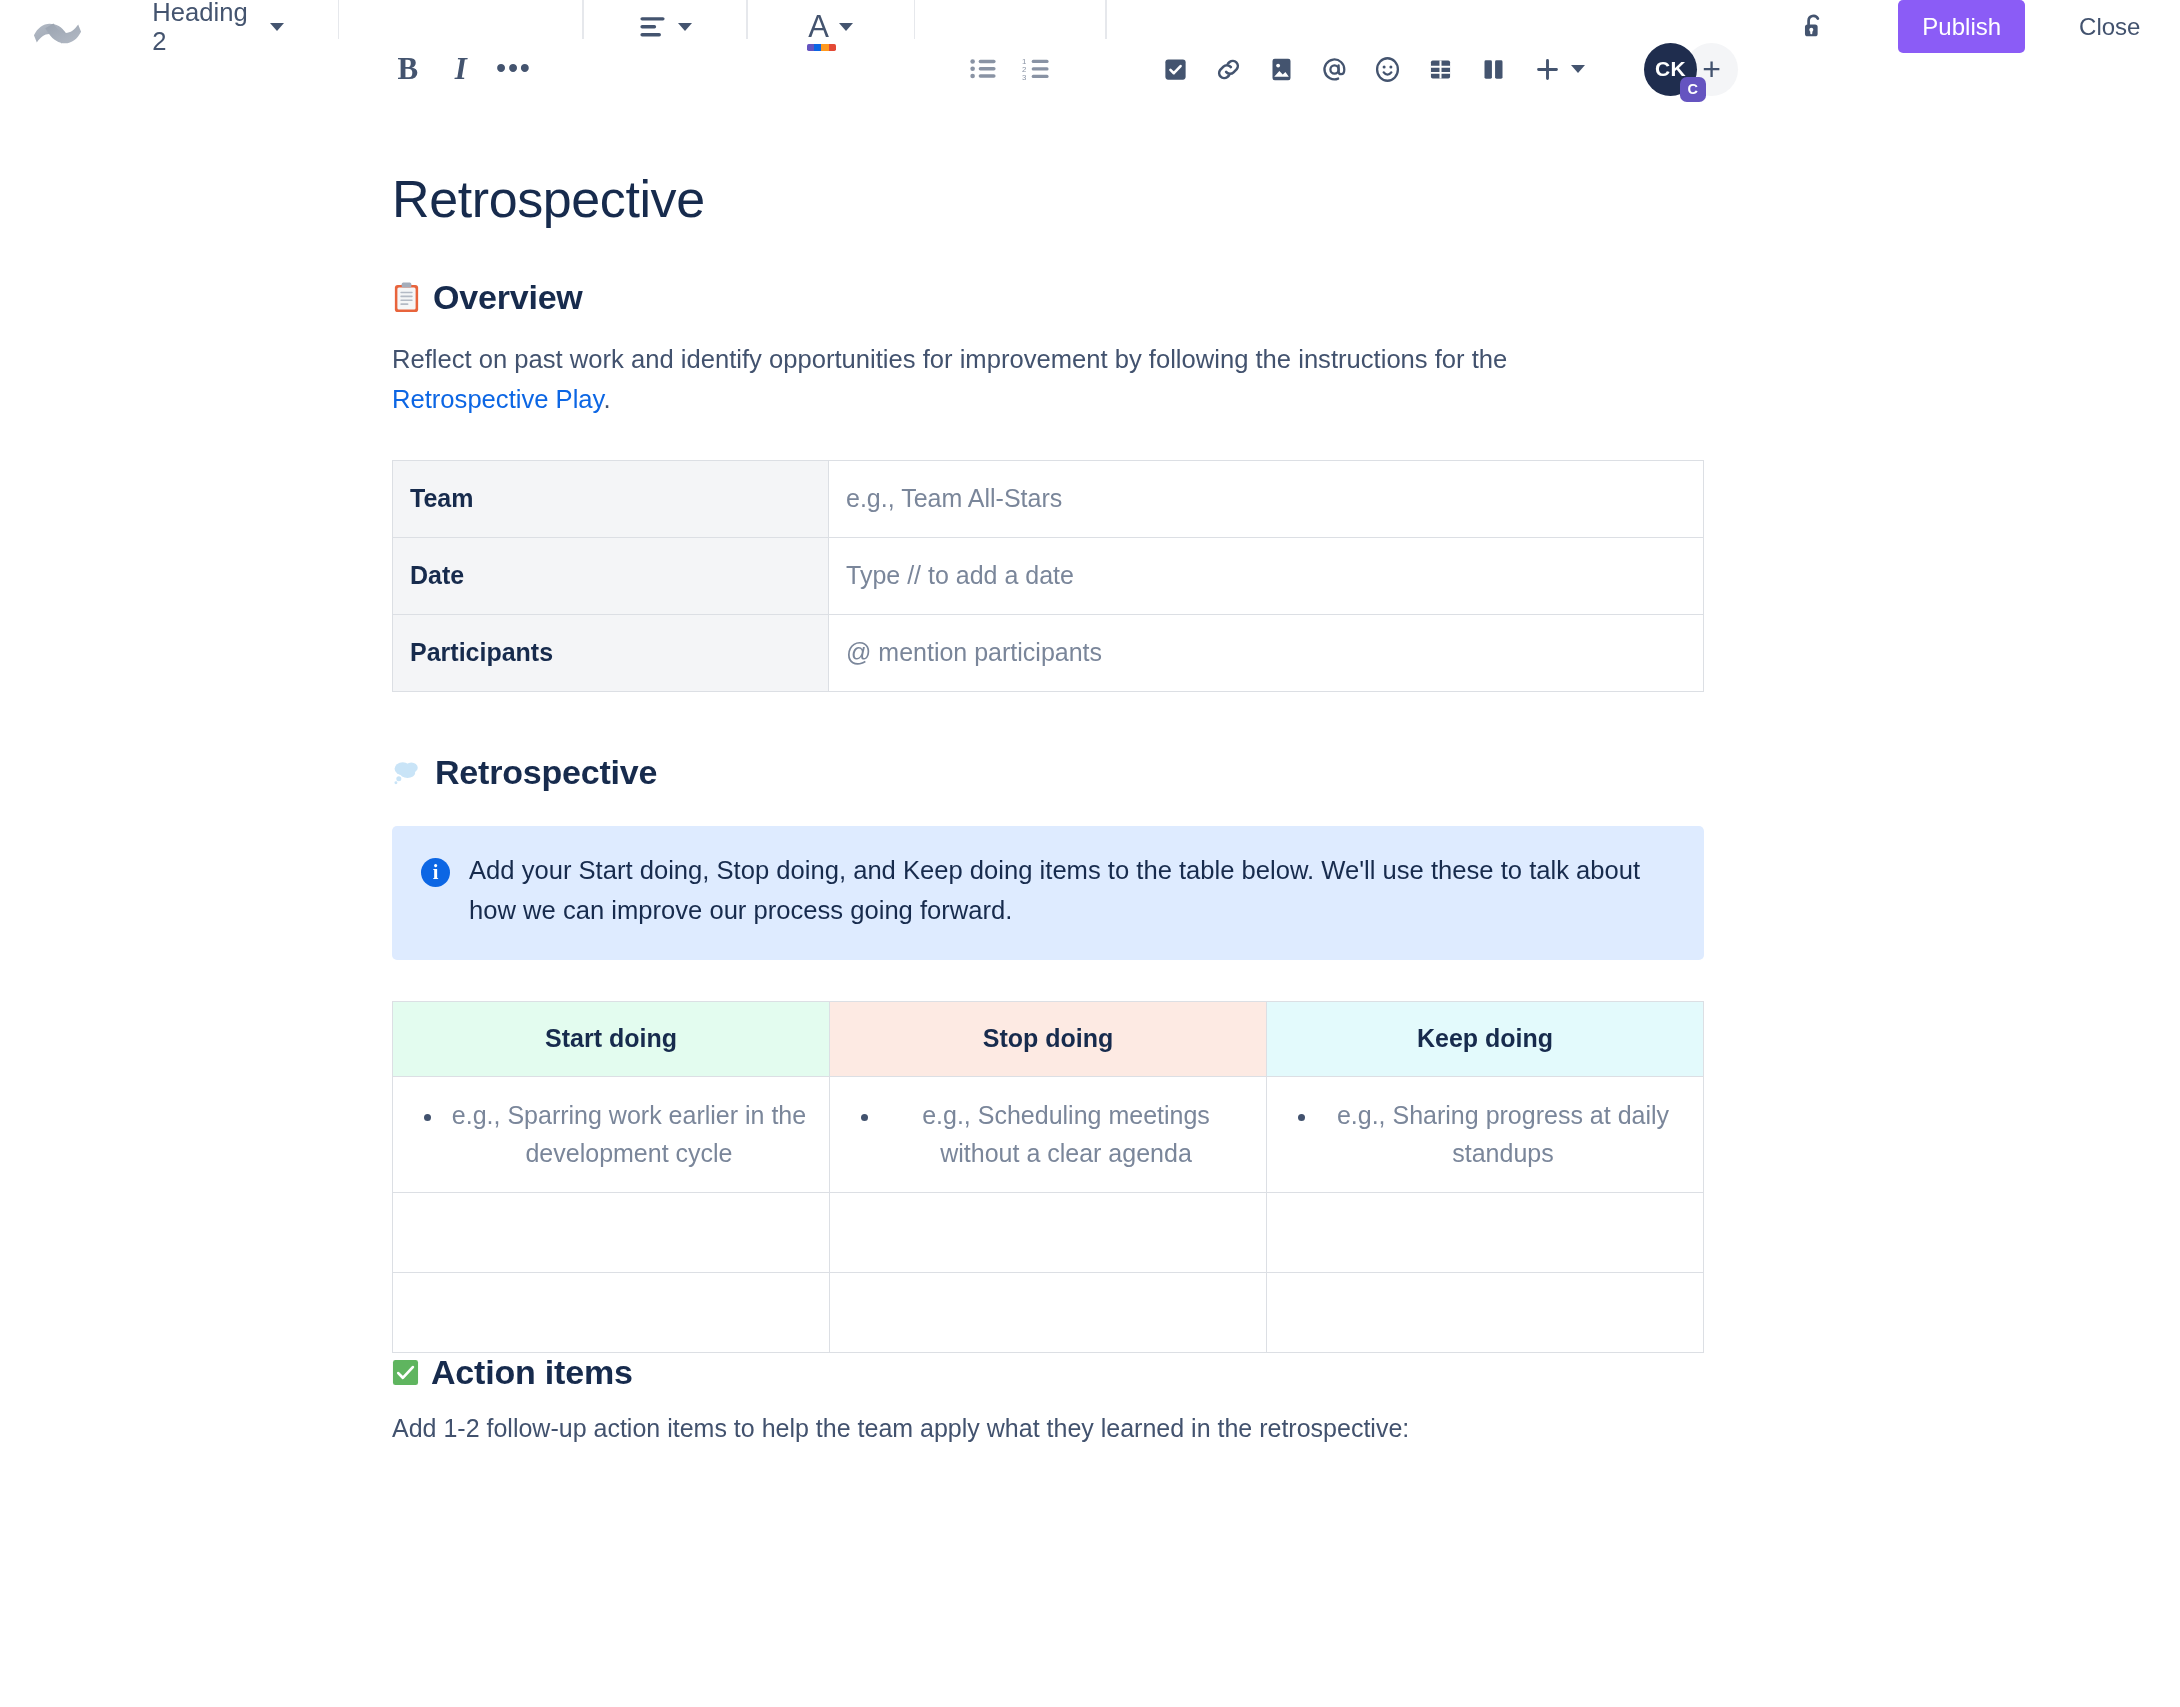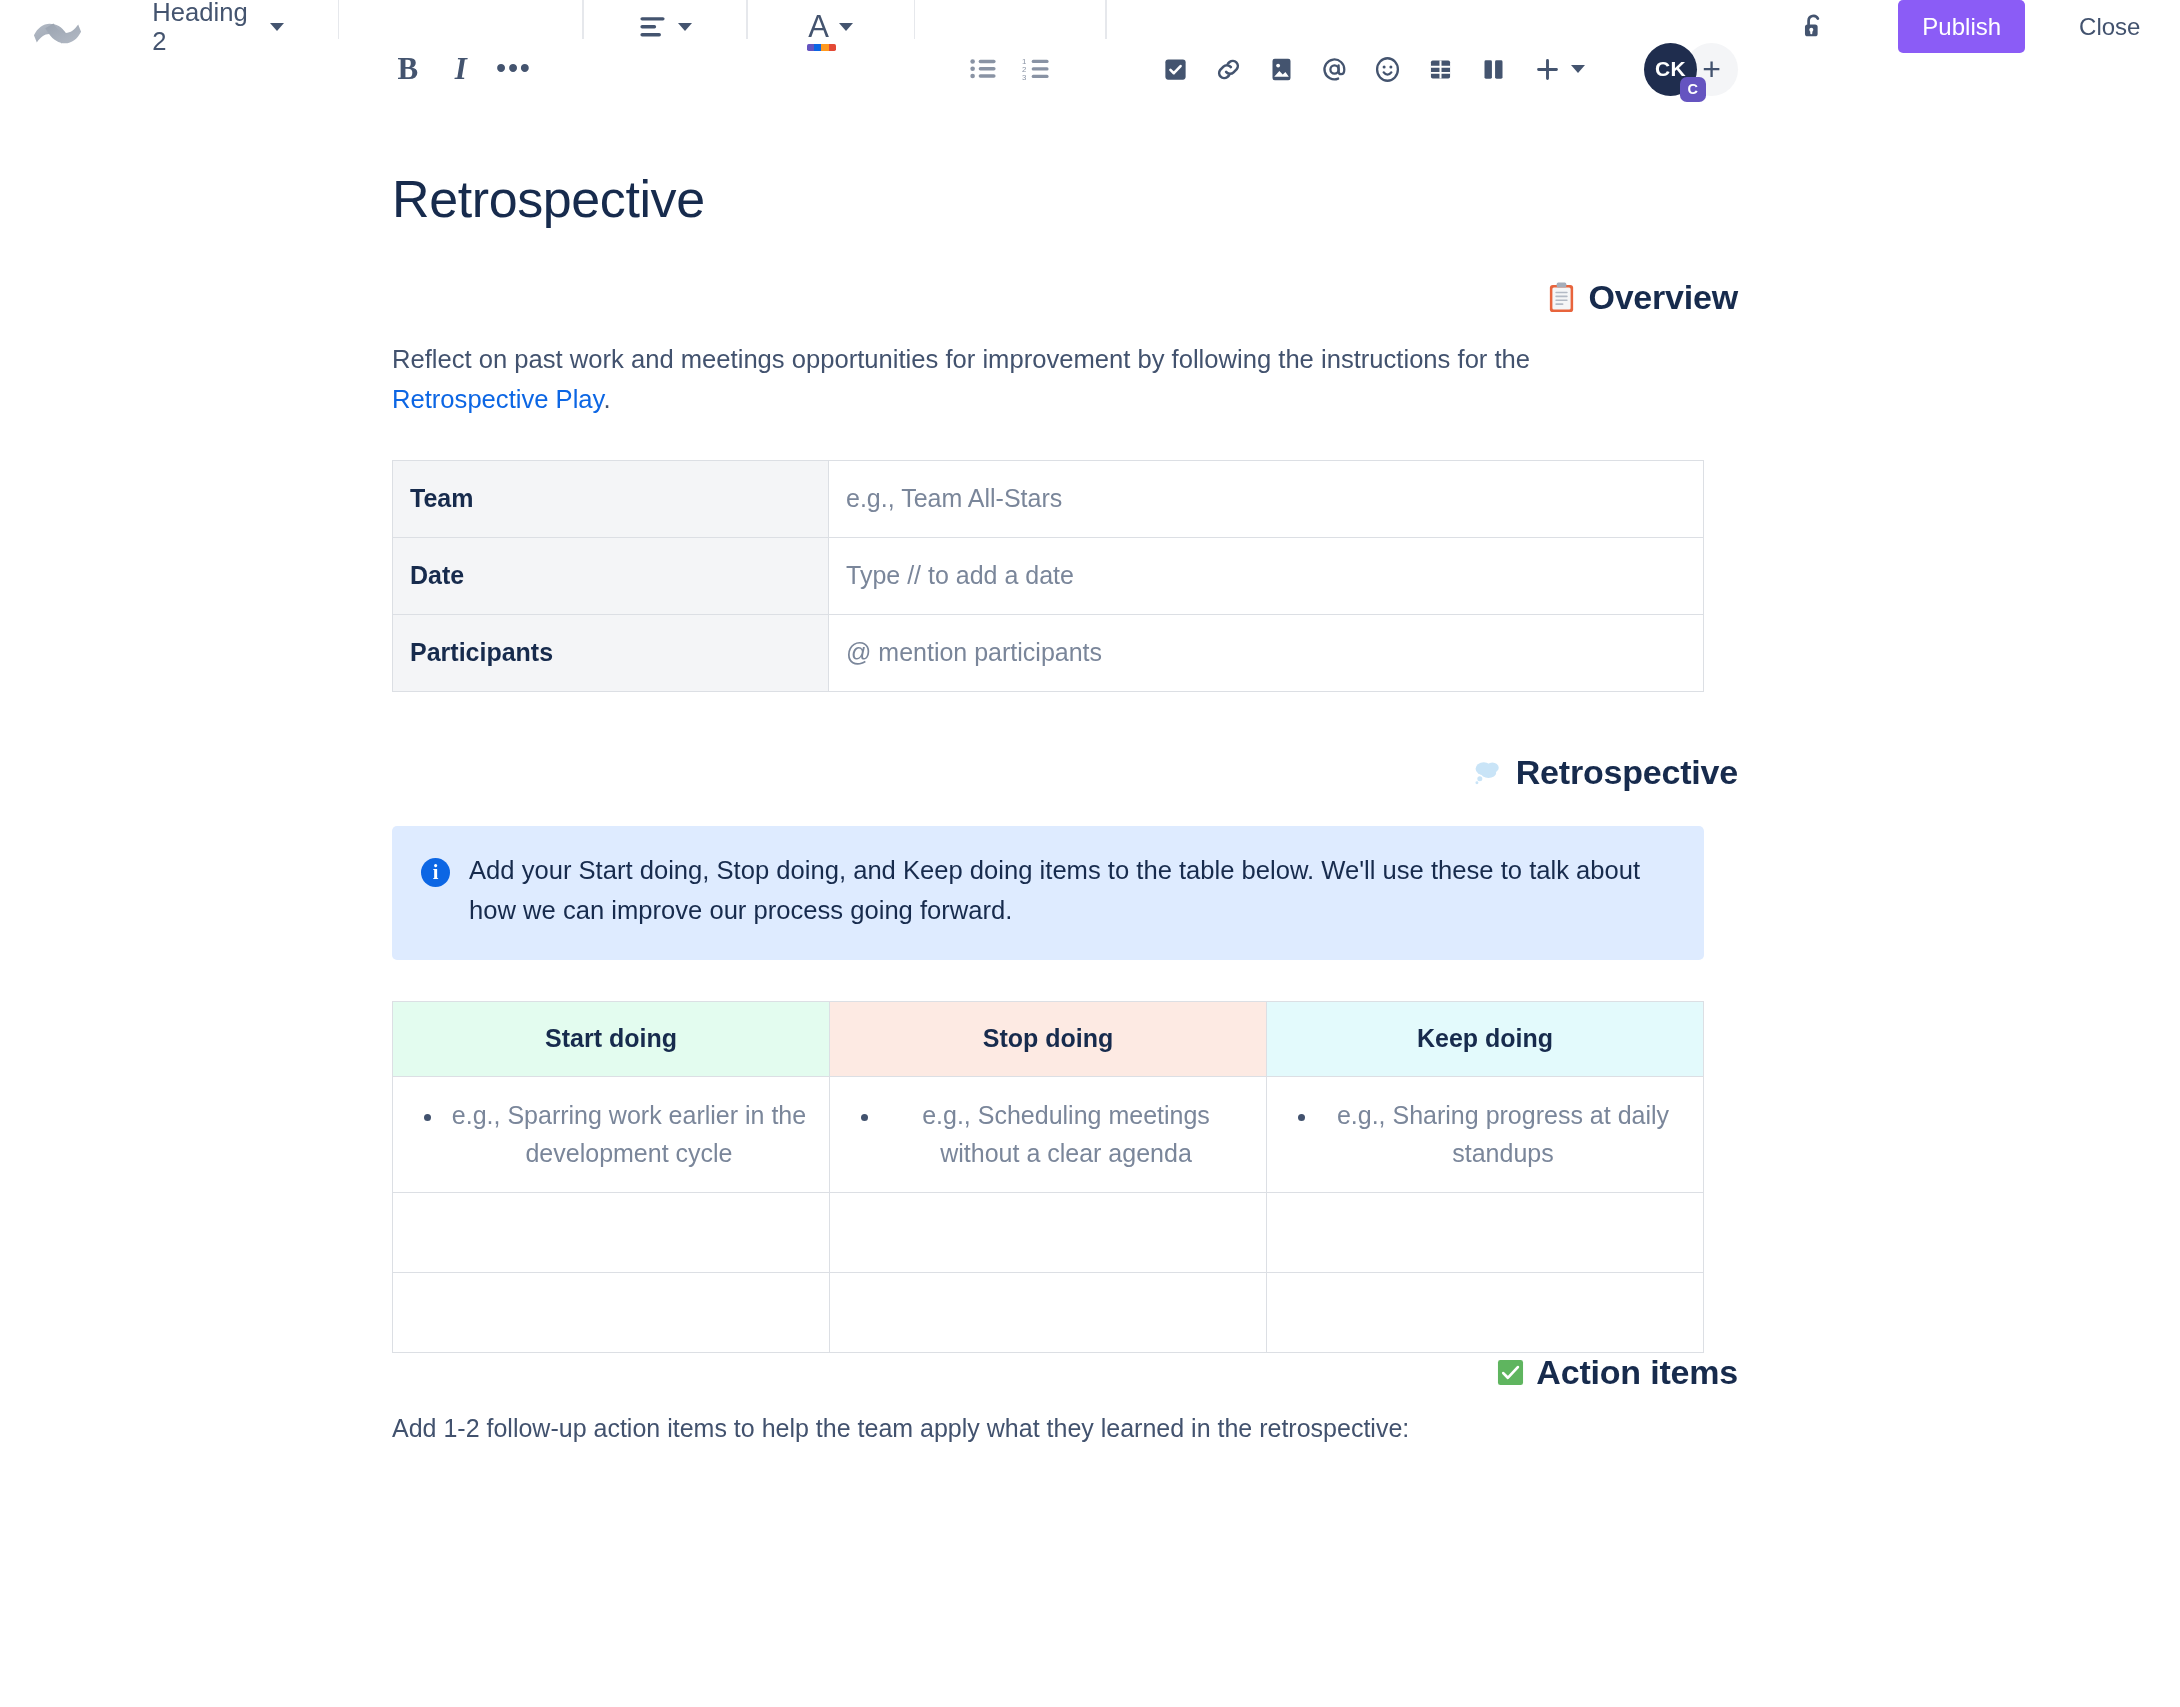--- a/index.html
+++ b/index.html
@@ -129,21 +129,20 @@
   }
   h2.sec-heading {
     font-size: 34px;
     font-weight: 600;
     color: #172b4d;
     letter-spacing: -0.2px;
     display: flex;
     align-items: center;
     gap: 12px;
     margin-bottom: 22px;
-    justify-content: flex-end;
   }
   .emoji { font-size: 31px; line-height: 1; display: inline-flex; align-items: center; }
   .emoji svg { display:block; }
 
   p.body-text {
     font-size: 25.6px;
     line-height: 1.58;
     color: #42526e;
     max-width: 1193px;
   }
@@ -441,21 +440,21 @@
           <rect x="9" y="0.6" width="10" height="5" rx="1.6" fill="#a5adba"></rect>
           <rect x="7.6" y="10" width="12.8" height="1.7" rx="0.85" fill="#b3bac5"></rect>
           <rect x="7.6" y="14" width="12.8" height="1.7" rx="0.85" fill="#b3bac5"></rect>
           <rect x="7.6" y="18" width="12.8" height="1.7" rx="0.85" fill="#b3bac5"></rect>
           <rect x="7.6" y="22" width="8.4" height="1.7" rx="0.85" fill="#b3bac5"></rect>
         </svg>
       </span>
       <span>Overview</span>
     </h2>
 
-    <p class="body-text"><span>Reflect on past work and meetings opportunities for improvement by following the instructions for the </span><a class="inline-link" href="#">Retrospective Play</a><span>.</span></p>
+    <p class="body-text"><span>Reflect on past work and identify opportunities for improvement by following the instructions for the </span><a class="inline-link" href="#">Retrospective Play</a><span>.</span></p>
 
     <table class="tbl-overview">
       <tbody>
         <tr>
           <td class="th-cell">Team</td>
           <td class="val-cell">e.g., Team All-Stars</td>
         </tr>
         <tr>
           <td class="th-cell">Date</td>
           <td class="val-cell">Type // to add a date</td>

